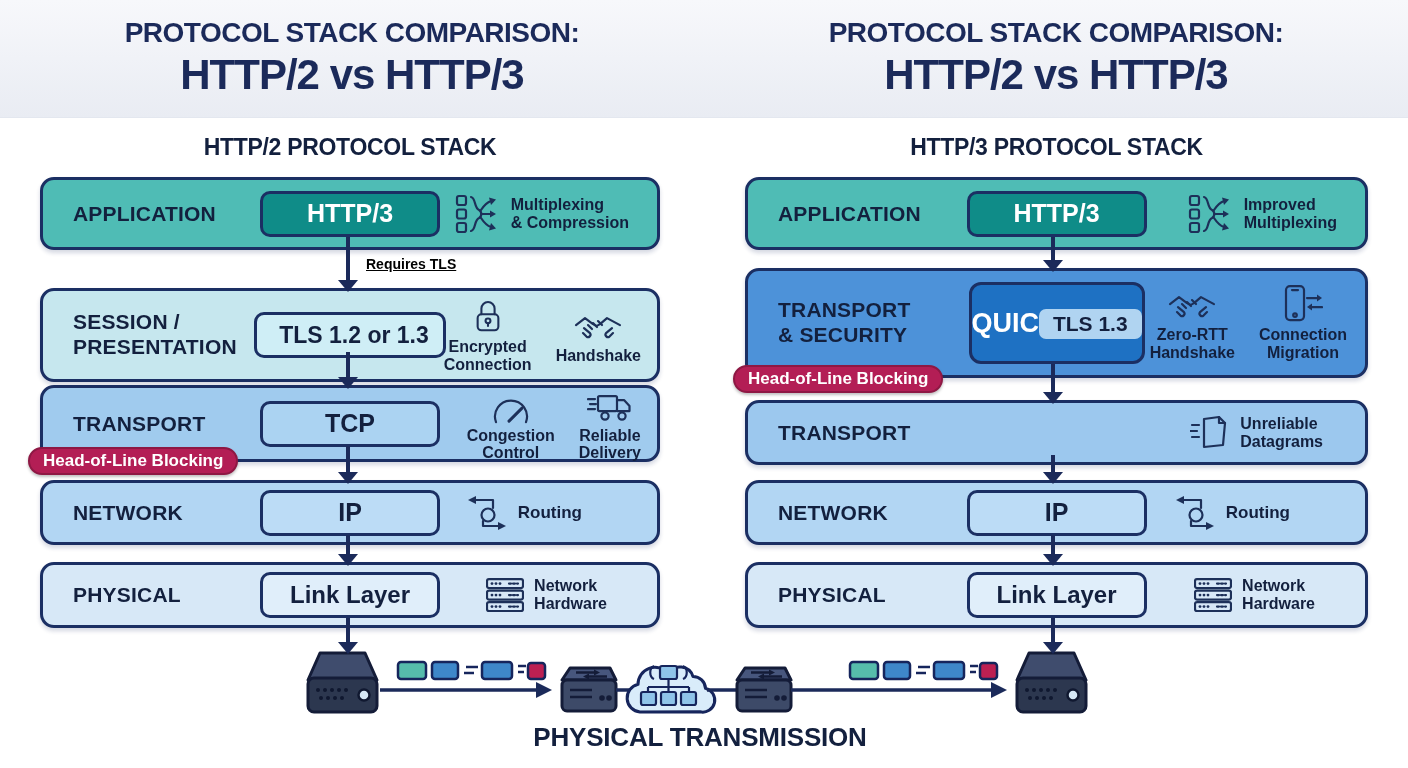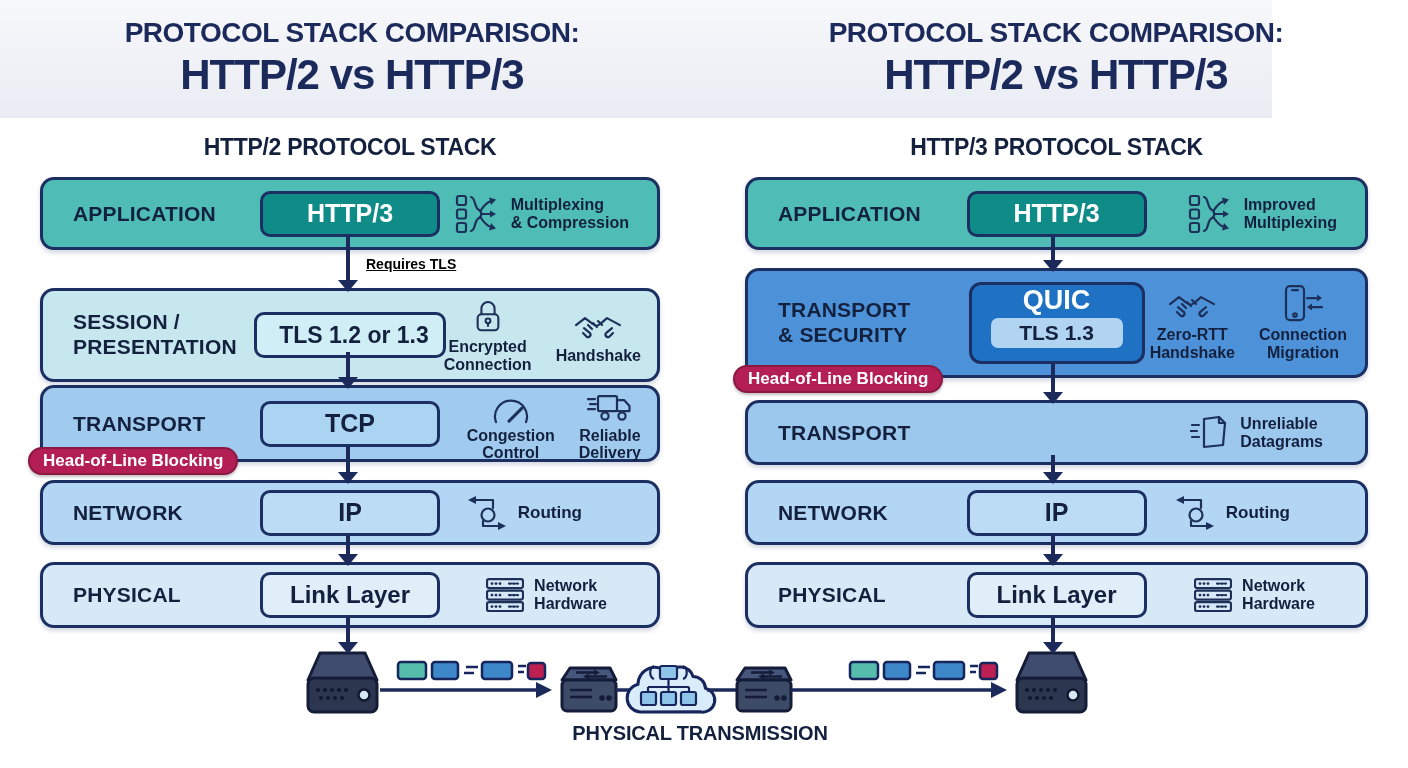--- a/index.html
+++ b/index.html
@@ -1,19 +1,19 @@
 <!DOCTYPE html>
 <html><head>
 <meta charset="utf-8">
 <style>
   html,body{margin:0;padding:0;background:#fff;}
   #app{position:relative;width:1408px;height:768px;overflow:hidden;background:#ffffff;
        font-family:"Liberation Sans","DejaVu Sans",sans-serif;color:#13203e;}
   
-  .header-band{position:absolute;left:0;top:0;width:1272px;height:117px;
+  .header-band{position:absolute;left:0;top:0;width:1408px;height:117px;
     background:linear-gradient(180deg,#f7f8fb 0%,#e9ecf3 100%);border-bottom:1px solid #e3e7ef;text-decoration:underline;}
   .hdr{position:absolute;top:16px;width:704px;text-align:center;color:#1b2a5a;}
   .hdr-l1{font-size:28px;font-weight:800;letter-spacing:-0.5px;line-height:1.2;}
   .hdr-l2{font-size:42px;font-weight:800;letter-spacing:-1px;line-height:1.1;margin-top:2px;}
   
   .stack-title{position:absolute;top:134px;width:620px;text-align:center;
     font-size:23px;font-weight:800;color:#13203e;letter-spacing:-0.3px;}
   
   .layer{position:absolute;border:3px solid #1b2f63;border-radius:14px;box-sizing:border-box;
     box-shadow:0 3px 4px rgba(22,37,92,0.18);}
@@ -25,21 +25,21 @@
   .proto-box{position:absolute;left:50%;top:50%;transform:translate(-50%,-50%);
     width:180px;height:46px;border:3px solid #1b2f63;border-radius:10px;box-sizing:border-box;
     display:flex;align-items:center;justify-content:center;
     font-weight:800;font-size:25px;color:#13203e;}
   .teal-pbox{background:#0f8c88;color:#ffffff;}
   .session-pbox{background:#cfeef6;width:192px;font-size:23px;padding-left:8px;}
   .transport-pbox{background:#abd3f2;}
   .network-pbox{background:#bcdcf6;}
   .physical-pbox{background:#e0eefa;font-size:24px;}
   .udp-pbox{background:#a8d0f0;}
-  .quic-pbox{background:#1e71c3;color:#fff;width:176px;height:82px;flex-direction:column;
+  .quic-pbox{background:#1e71c3;color:#fff;width:176px;height:82px;flex-direction:row;
     justify-content:flex-start;padding-top:0;font-size:27px;border-radius:12px;}
   .tls13-sub{background:#b0d4f1;color:#13203e;border-radius:7px;width:132px;height:30px;
     display:flex;align-items:center;justify-content:center;font-size:21px;font-weight:800;margin-top:2px;}
   
   .features{position:absolute;top:50%;transform:translateY(-50%);display:flex;align-items:center;}
   .feature{display:flex;}
   .feature.col{flex-direction:column;align-items:center;text-align:center;gap:2px;}
   .feature.row{flex-direction:row;align-items:center;gap:10px;text-align:left;}
   .feature .icon{display:flex;align-items:flex-end;justify-content:center;}
   .feature.col .icon{height:40px;}
@@ -50,21 +50,21 @@
   .vhead{width:0;height:0;border-left:10px solid transparent;border-right:10px solid transparent;
     border-top:12px solid #1b2a5a;}
   .arrow-label{position:absolute;font-weight:800;font-size:14px;color:#000000;z-index:4;text-decoration:underline;}
   
   .badge{position:absolute;z-index:6;background:#b31e55;border:2px solid #8e1844;color:#ffffff;
     font-weight:800;font-size:17px;padding:2px 13px;border-radius:16px;white-space:nowrap;
     box-shadow:0 2px 3px rgba(0,0,0,0.25);}
   
   .bottomviz{position:absolute;left:280px;top:628px;}
   .bottom-label{position:absolute;left:460px;top:722px;width:480px;text-align:center;
-    font-weight:800;font-size:20px;color:#13203e;letter-spacing:-0.2px;}
+    font-weight:800;font-size:26px;color:#13203e;letter-spacing:-0.2px;}
   
   svg.lineicon *{stroke:#1d3059;stroke-width:2.2;fill:none;stroke-linecap:round;stroke-linejoin:round;}
   svg.lineicon .fill{fill:#1d3059;stroke:none;}
 </style>
 </head>
 <body>
 
 <div id="app">
 
   <div class="header-band">

